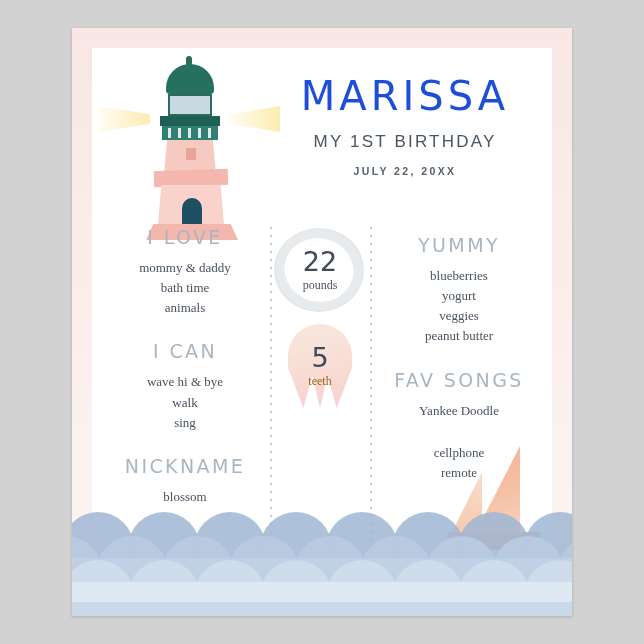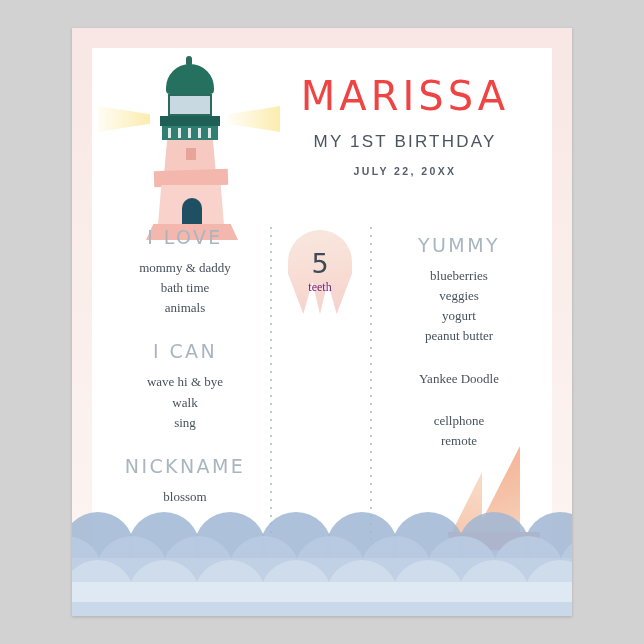--- a/index.html
+++ b/index.html
@@ -148,21 +148,21 @@
   
   .title-block {
     position: absolute;
     left: 208px;
     top: 48px;
     width: 250px;
   }
   .poster-title {
     font-size: 40px;
     letter-spacing: 4px;
-    color: #ef4444;
+    color: #1d4ed8;
     font-weight: 400;
     font-family: "DejaVu Sans", sans-serif;
     line-height: 1;
     text-align: center;
   }
   .poster-sub {
     margin-top: 16px;
     font-size: 17px;
     letter-spacing: 2.2px;
     color: #4a5560;
@@ -278,21 +278,21 @@
     top: 18px;
     font-size: 27px;
     color: #3f4a55;
     font-family: "DejaVu Sans", sans-serif;
   }
   .tooth-unit {
     position: absolute;
     left: 0; right: 0;
     top: 50px;
     font-size: 12px;
-    color: #701a75;
+    color: #a16207;
     font-family: "Liberation Serif", serif;
   }
   
   .boat {
     position: absolute;
     right: 28px;
     top: 418px;
     width: 96px;
     height: 108px;
   }
@@ -412,36 +412,43 @@
       <div class="section-item">walk</div>
       <div class="section-item">sing</div>
     </div>
     <div class="section">
       <div class="section-head">NICKNAME</div>
       <div class="section-item">blossom</div>
     </div>
   </div>
 
   <div class="mid">
+    <div class="circle-stat">
+      <div class="ring"></div>
+      <div class="ring r2"></div>
+      <div class="stat-num">22</div>
+      <div class="stat-unit">pounds</div>
+    </div>
     <div class="tooth-stat">
       <div class="tooth-shape"></div>
       <div class="tooth-num">5</div>
       <div class="tooth-unit">teeth</div>
     </div>
   </div>
 
   <div class="col col-right">
     <div class="section">
       <div class="section-head">YUMMY</div>
       <div class="section-item">blueberries</div>
+      <div class="section-item">yogurt</div>
       <div class="section-item">veggies</div>
-      <div class="section-item">yogurt</div>
       <div class="section-item">peanut butter</div>
     </div>
     <div class="section">
+      <div class="section-head">FAV SONGS</div>
       <div class="section-item">Yankee Doodle</div>
     </div>
     <div class="section">
       <div class="section-item">cellphone</div>
       <div class="section-item">remote</div>
     </div>
   </div>
 
   <div class="boat">
     <div class="sail-big"></div>

